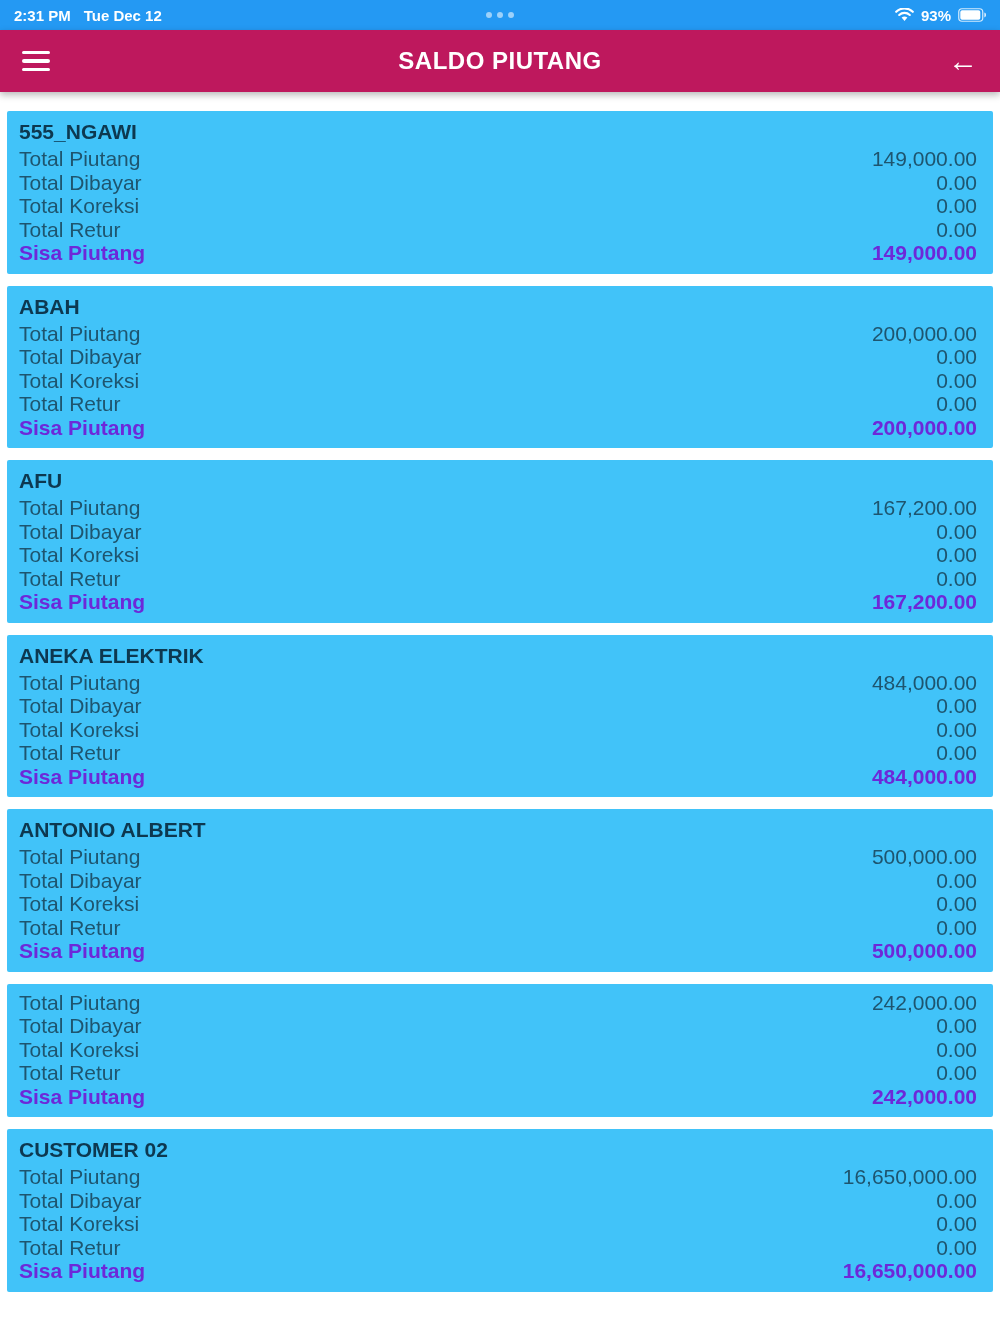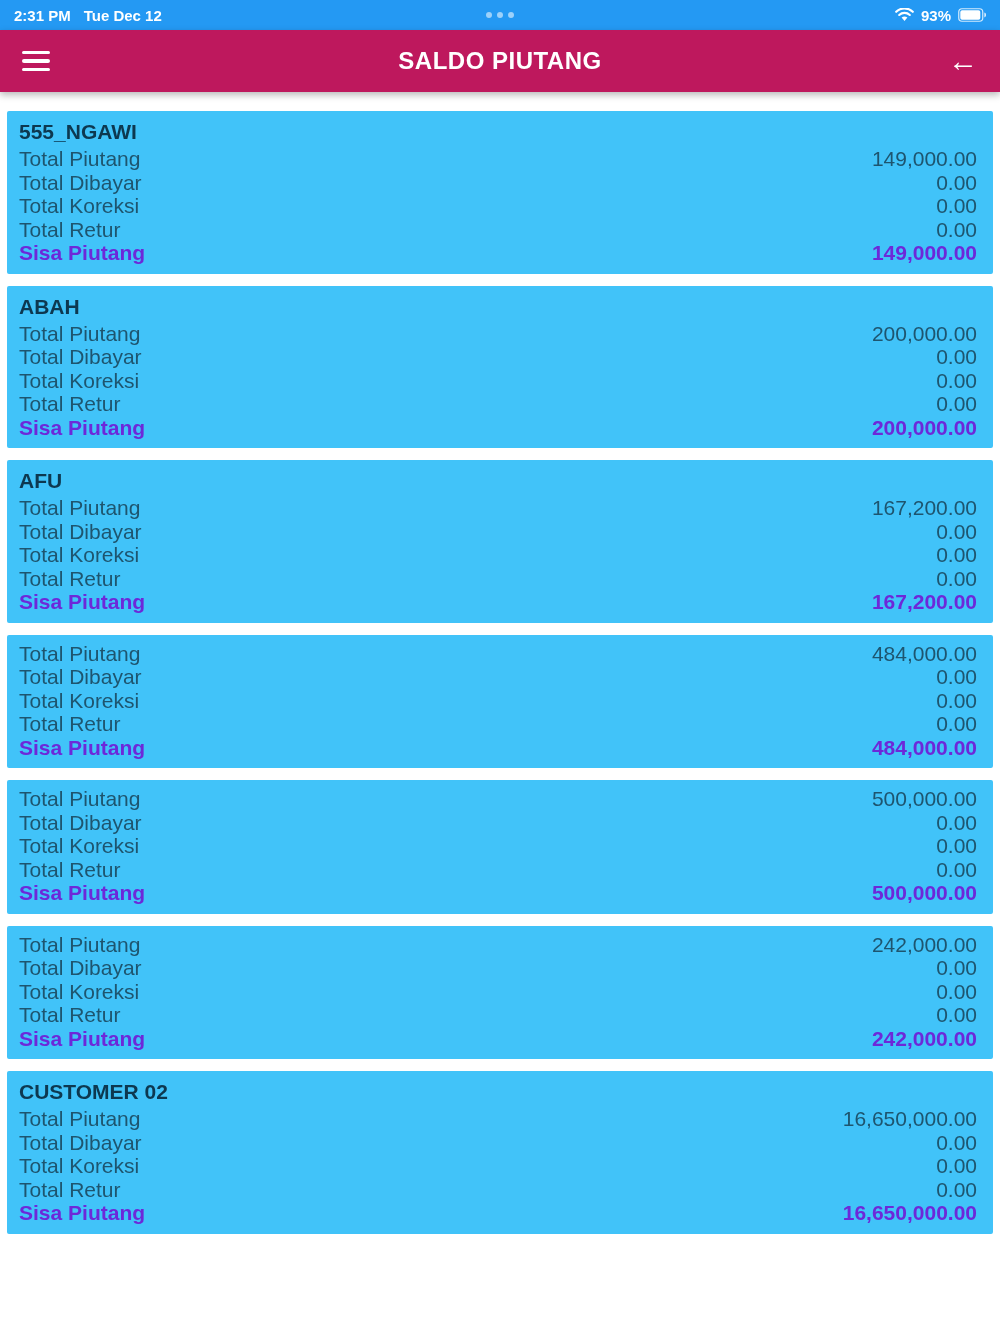--- a/index.html
+++ b/index.html
@@ -204,20 +204,21 @@
       <div class="card-row">
         <span class="lbl">Total Retur</span>
         <span class="val">0.00</span>
       </div>
       <div class="card-row bold">
         <span class="lbl">Sisa Piutang</span>
         <span class="val">167,200.00</span>
       </div>
     </div>
     <div class="card">
+      <div class="card-name">ANEKA ELEKTRIK</div>
       <div class="card-row">
         <span class="lbl">Total Piutang</span>
         <span class="val">484,000.00</span>
       </div>
       <div class="card-row">
         <span class="lbl">Total Dibayar</span>
         <span class="val">0.00</span>
       </div>
       <div class="card-row">
         <span class="lbl">Total Koreksi</span>
@@ -226,20 +227,21 @@
       <div class="card-row">
         <span class="lbl">Total Retur</span>
         <span class="val">0.00</span>
       </div>
       <div class="card-row bold">
         <span class="lbl">Sisa Piutang</span>
         <span class="val">484,000.00</span>
       </div>
     </div>
     <div class="card">
+      <div class="card-name">ANTONIO ALBERT</div>
       <div class="card-row">
         <span class="lbl">Total Piutang</span>
         <span class="val">500,000.00</span>
       </div>
       <div class="card-row">
         <span class="lbl">Total Dibayar</span>
         <span class="val">0.00</span>
       </div>
       <div class="card-row">
         <span class="lbl">Total Koreksi</span>

